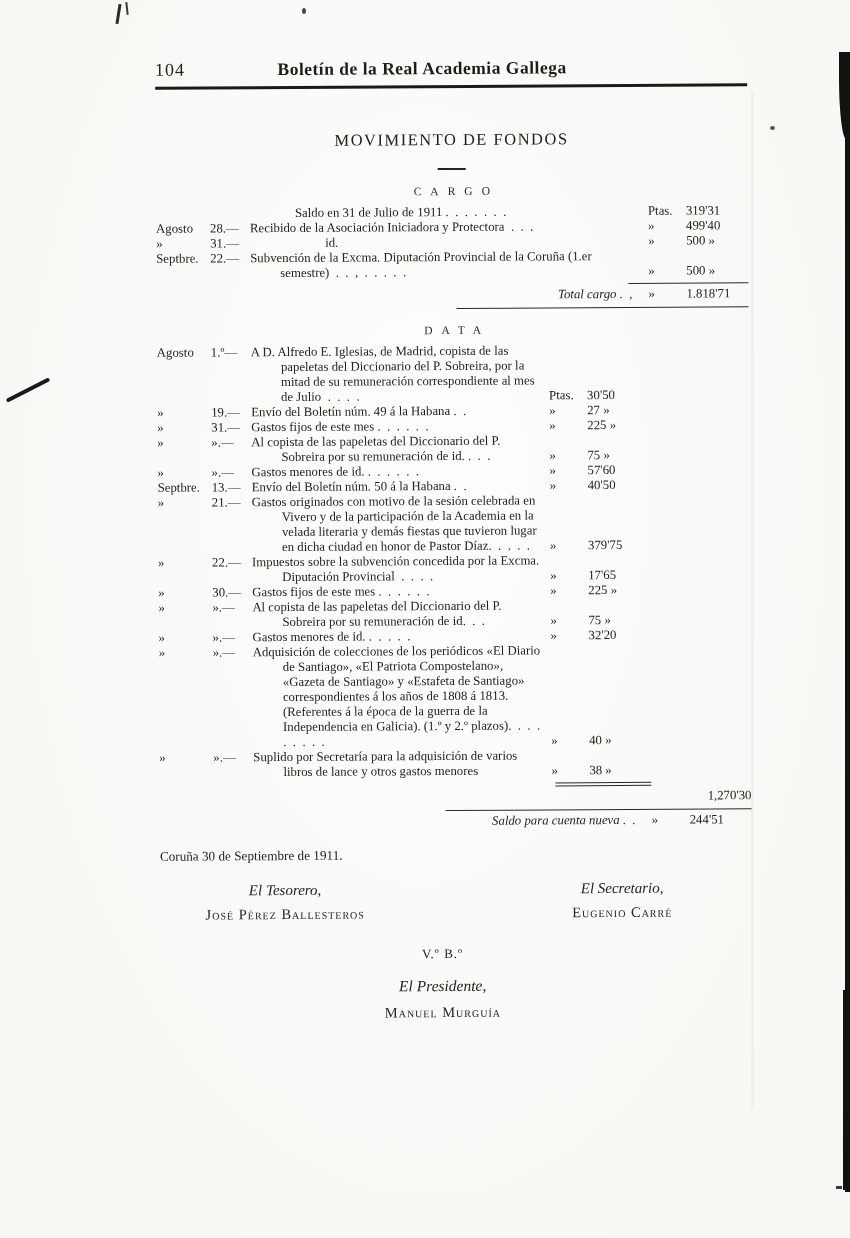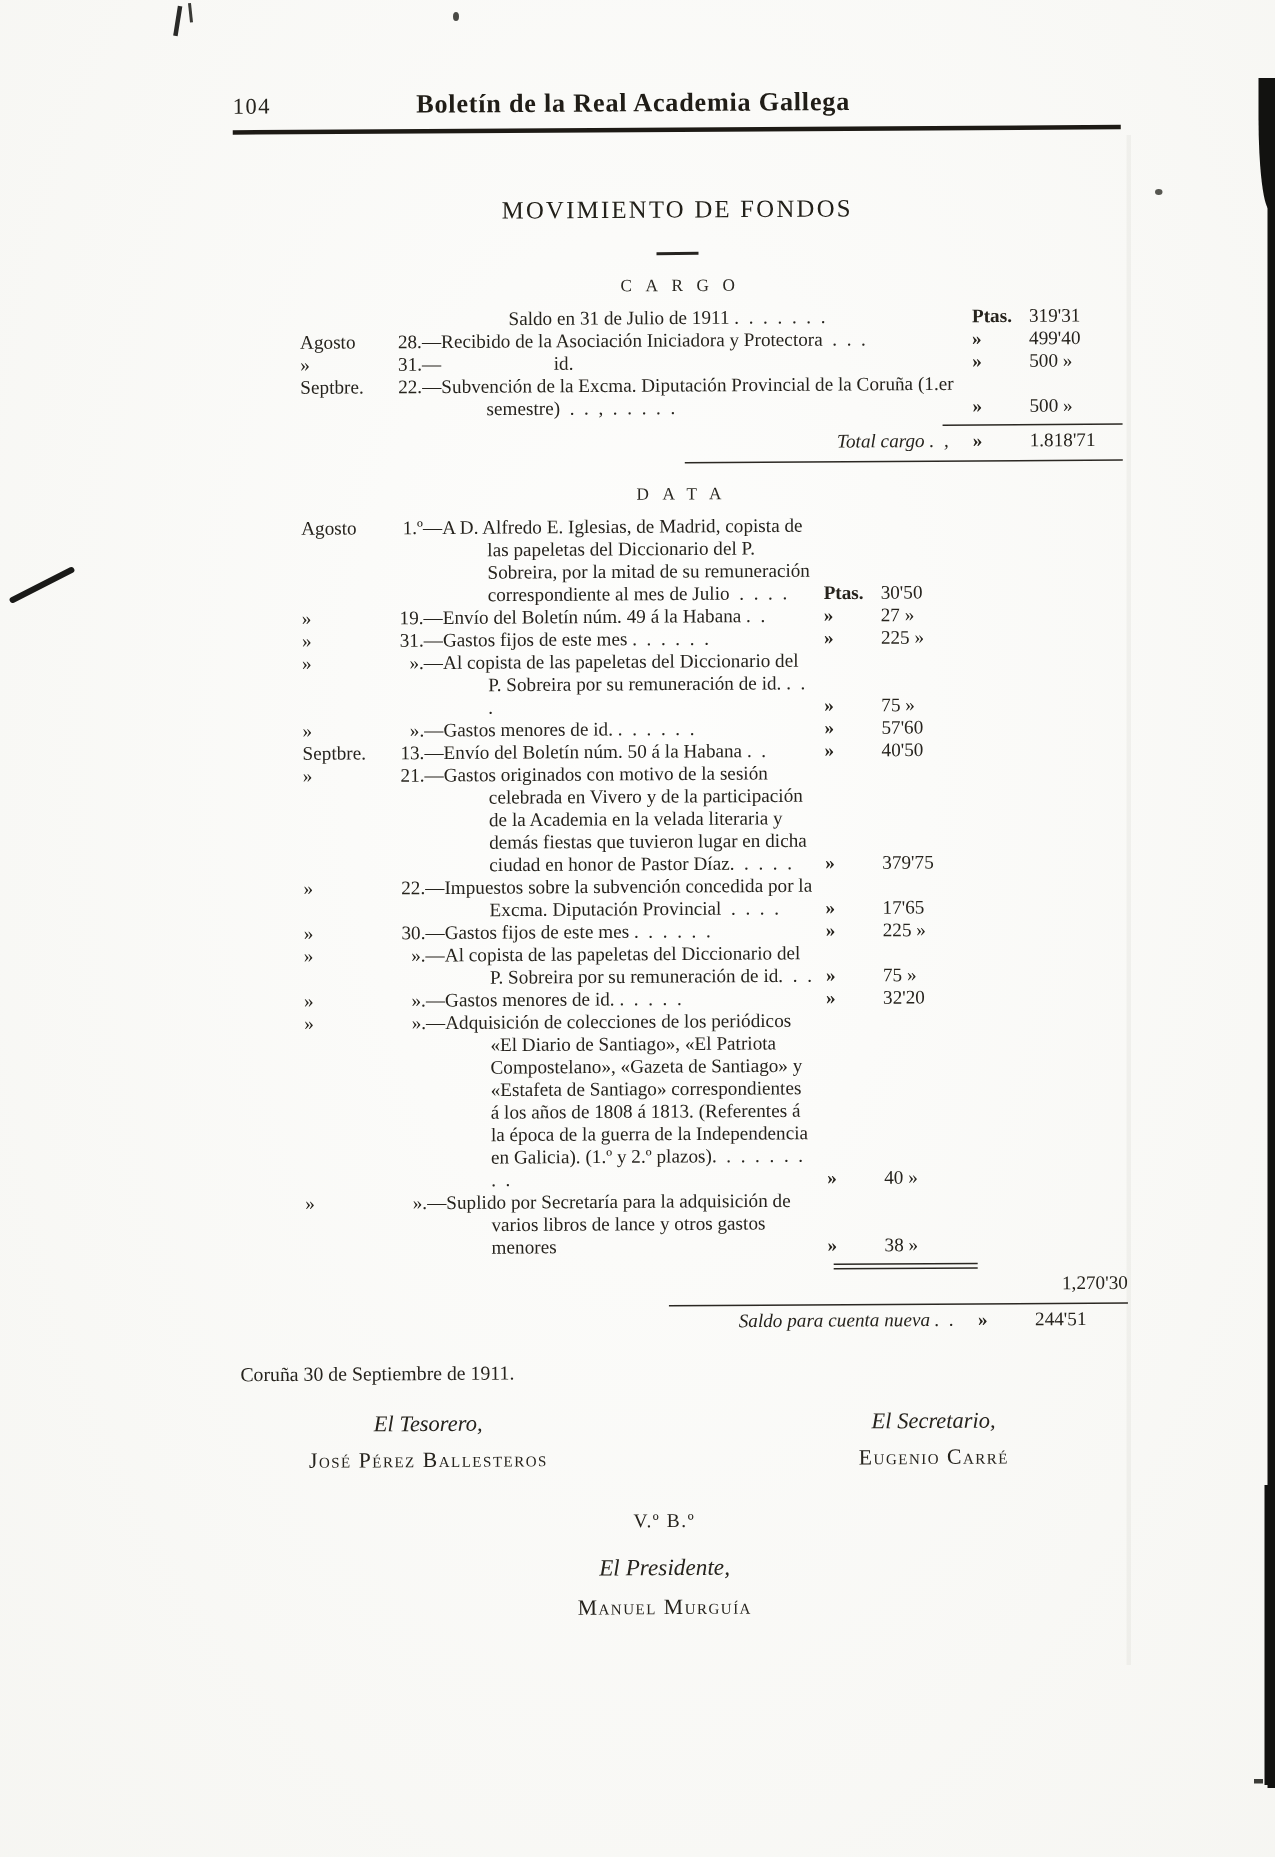--- a/index.html
+++ b/index.html
@@ -33,38 +33,38 @@
   .speck3 { left: 836px; top: 1186px; width: 6px; height: 3px; background:#3c3c38; }
   .fold-line { left: 751px; top: 90px; width: 3px; height: 1020px; background: rgba(70,70,62,0.05); }
 
   
   .content {
     position: absolute; left: 155px; top: 58px; width: 592px;
     transform: rotate(-0.35deg); transform-origin: 50% 0;
   }
 
   .header { display: flex; align-items: baseline; }
-  .pagenum { width: 70px; font-size: 15px; letter-spacing: 1px; }
+  .pagenum { width: 70px; font-size: 18px; letter-spacing: 1px; }
   .journal { flex: 1; text-align: center; padding-right: 128px;
              font-size: 17.5px; font-weight: bold; letter-spacing: 0.5px; color:#201d17; }
   .header-rule { height: 3px; background: #1d1a15; margin-top: 6px; }
 
   .doc-title { margin-top: 42px; text-align: center; font-size: 16.5px;
                letter-spacing: 1.5px; color: #222019; }
   .title-dash { width: 28px; height: 2px; background: #262420; margin: 18px auto 0; }
 
   .sec-heading { margin-top: 15px; text-align: center; font-size: 11.5px;
                  letter-spacing: 9px; padding-left: 9px; color: #2a2822; }
 
   .ledger { font-size: 12.8px; line-height: 15px; margin-top: 8px; }
   .row { display: flex; align-items: flex-end; }
-  .c-month { width: 54px; flex: none; align-self: flex-start; margin-left: 44px; }
-  .c-day   { width: 40px; flex: none; align-self: flex-start; text-align: right; white-space: nowrap; }
+  .c-month { width: 54px; flex: none; align-self: flex-start; }
+  .c-day   { width: 40px; flex: none; align-self: flex-start; white-space: nowrap; }
   .c-desc  { flex: 1; padding-left: 30px; text-indent: -30px; white-space: pre-wrap; }
-  .c-cur   { flex: none; width: 46px; padding-left: 8px; font-weight: bold; }
+  .c-cur   { flex: none; width: 46px; padding-left: 8px; }
   .c-amt   { flex: none; width: 62px; text-align: left; white-space: nowrap; }
   .data-ledger .row { padding-right: 100px; }
 
   .desc-indent { padding-left: 45px; text-indent: 0; }
   .desc-id     { padding-left: 75px; text-indent: 0; }
   .lbl-italic  { font-style: italic; text-align: right; padding-right: 8px; text-indent: 0; }
 
   .rule { background: #2b2823; height: 1px; }
   .cargo-sum-rule { width: 120px; margin: 4px 0 3px auto; }
   .cargo-end-rule { width: 292px; margin: 5px 0 0 auto; }

